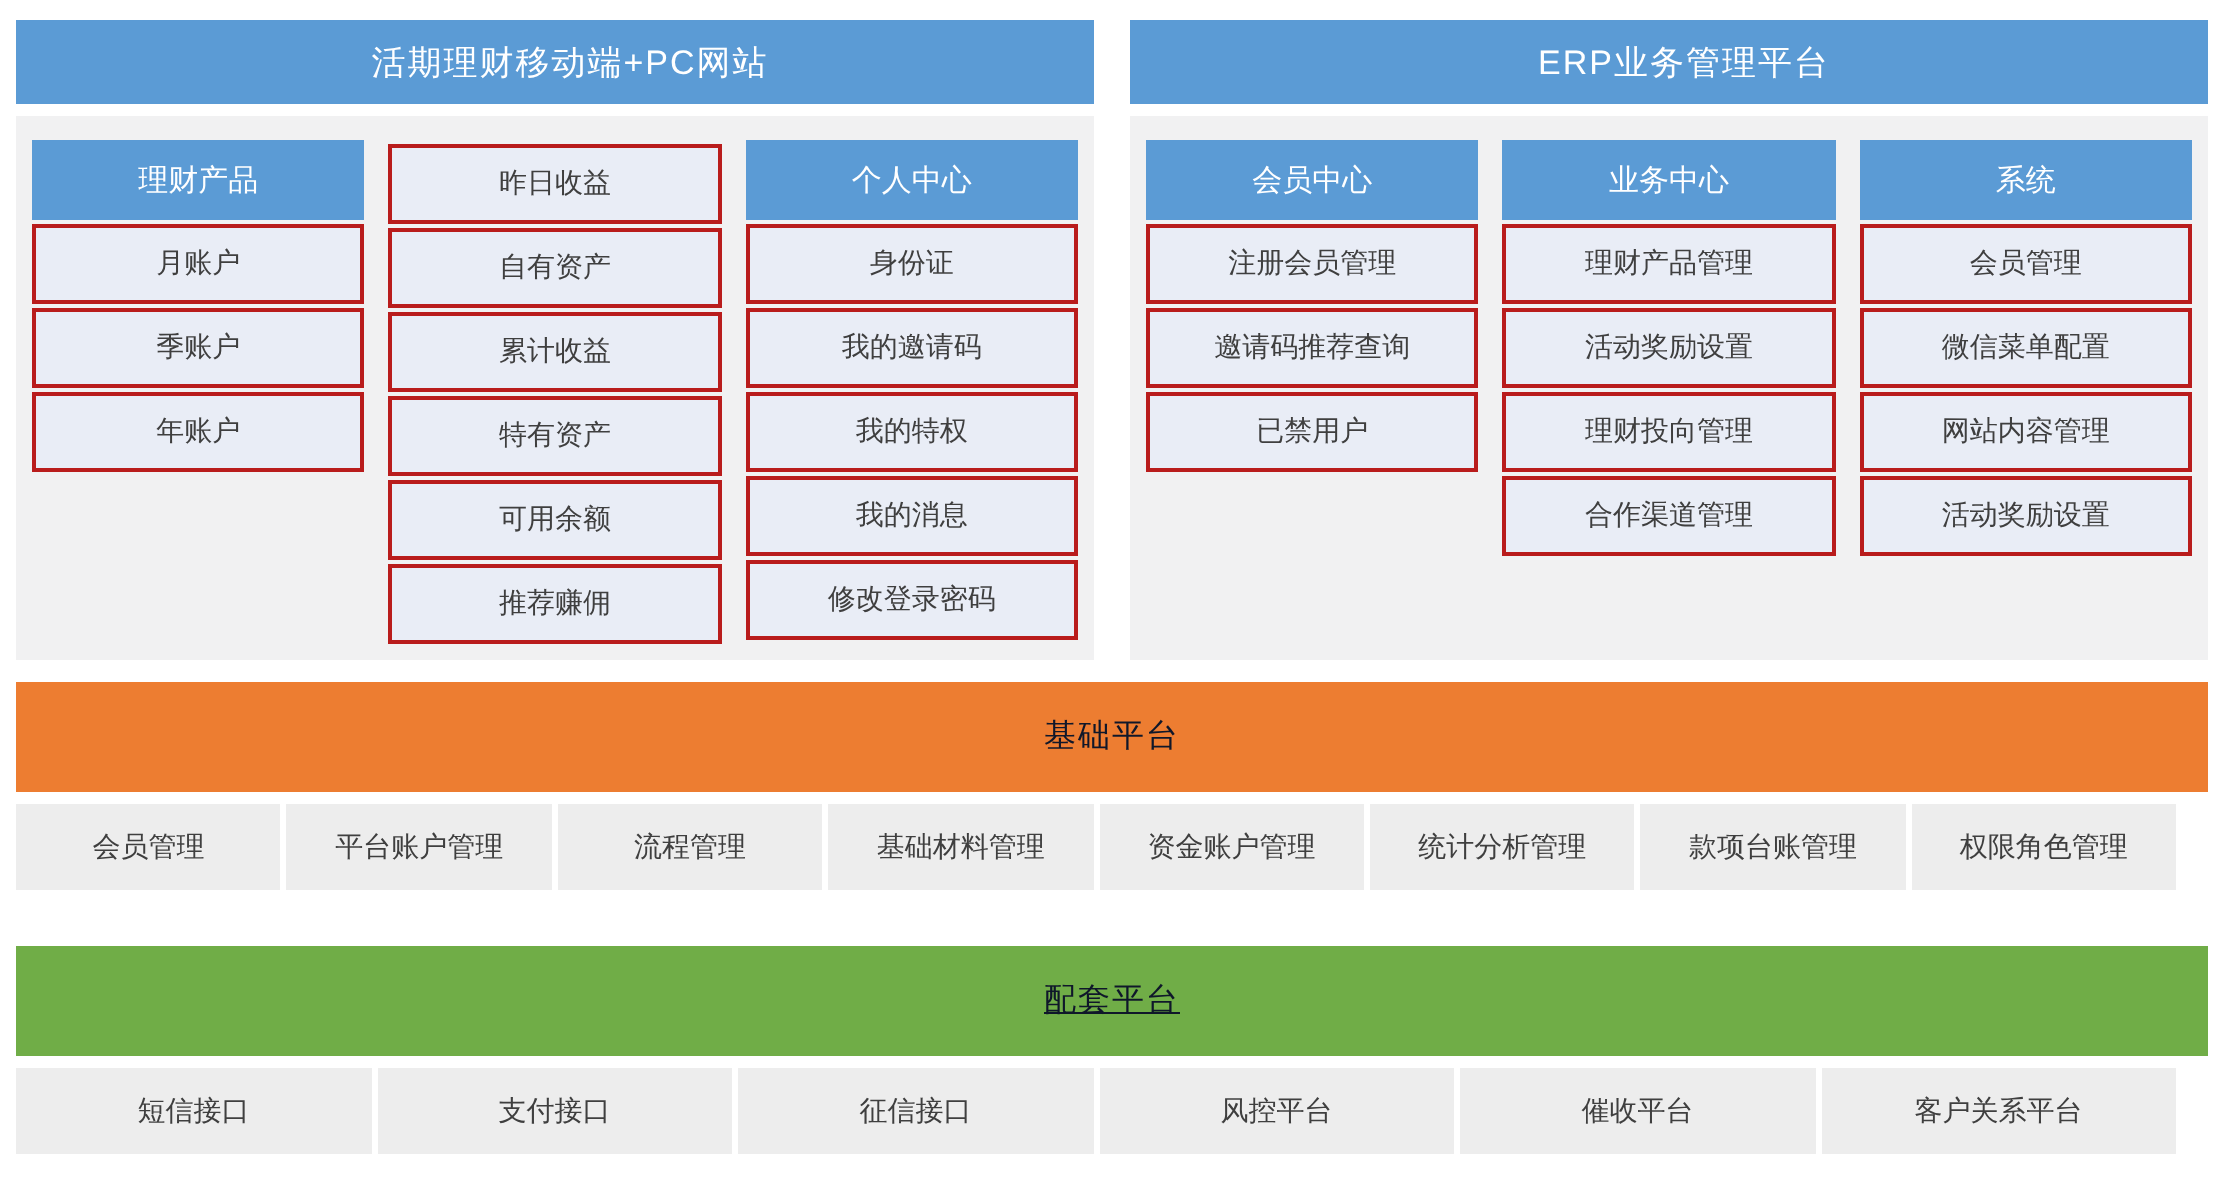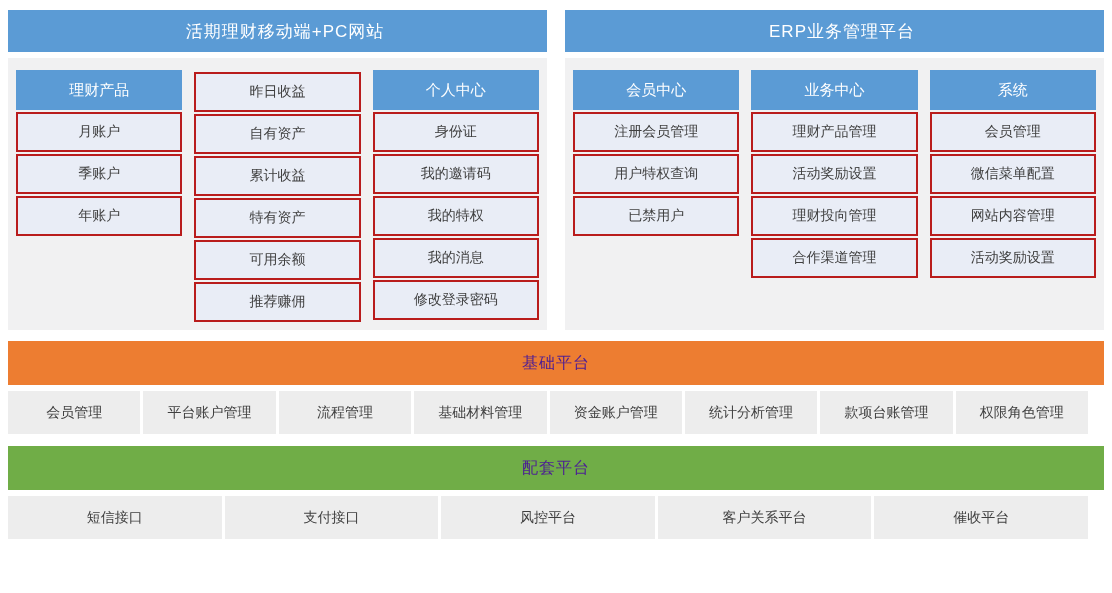--- a/index.html
+++ b/index.html
@@ -43,26 +43,26 @@
   }
   .cell{
     height:40px;margin-top:2px;
     background:var(--cell-blue);
     border:2px solid #b91c1c;
     color:var(--text-dark);font-size:14px;
     display:flex;align-items:center;justify-content:center;
     white-space:nowrap;
   }
   .band{
-    margin:11px 8px 0 8px;height:44px;
-    color:#4c1d95;font-size:16px;letter-spacing:1px;
+    margin:11px 8px 0 8px;height:55px;
+    color:#0f172a;font-size:16px;letter-spacing:1px;
     display:flex;align-items:center;justify-content:center;
   }
   .band.orange{background:var(--orange);}
-  .band.green{background:var(--green);margin-top:12px;}
+  .band.green{background:var(--green);margin-top:28px;text-decoration:underline;}
   .band-items{
     margin:6px 24px 0 8px;
     display:flex;gap:3px;
   }
   .band-items .cell{
     flex:1;height:43px;margin-top:0;border:none;
     background:var(--cell-gray);
   }
 </style>
 </head>
@@ -97,21 +97,21 @@
         </div>
       </div>
   </section>
 
   <section class="panel">
     <header class="panel-header">ERP业务管理平台</header>
     <div class="panel-body">
         <div class="panel-column">
           <div class="column-header">会员中心</div>
           <div class="cell">注册会员管理</div>
-          <div class="cell">用户特权查询</div>
+          <div class="cell">邀请码推荐查询</div>
           <div class="cell">已禁用户</div>
         </div>
         <div class="panel-column">
           <div class="column-header">业务中心</div>
           <div class="cell">理财产品管理</div>
           <div class="cell">活动奖励设置</div>
           <div class="cell">理财投向管理</div>
           <div class="cell">合作渠道管理</div>
         </div>
         <div class="panel-column">
@@ -135,16 +135,17 @@
     <div class="cell">资金账户管理</div>
     <div class="cell">统计分析管理</div>
     <div class="cell">款项台账管理</div>
     <div class="cell">权限角色管理</div>
   </div>
 
 <div class="band green">配套平台</div>
 <div class="band-items">
     <div class="cell">短信接口</div>
     <div class="cell">支付接口</div>
+    <div class="cell">征信接口</div>
     <div class="cell">风控平台</div>
+    <div class="cell">催收平台</div>
     <div class="cell">客户关系平台</div>
-    <div class="cell">催收平台</div>
   </div>
 
 </body></html>

